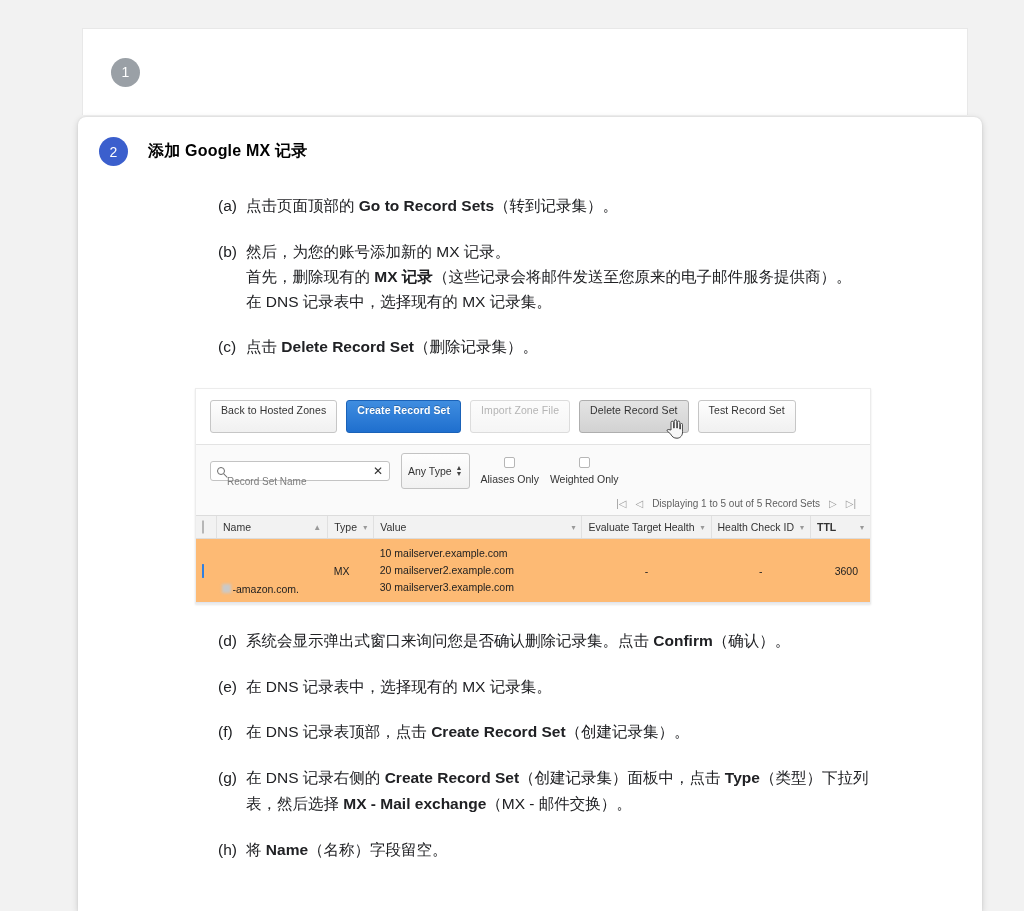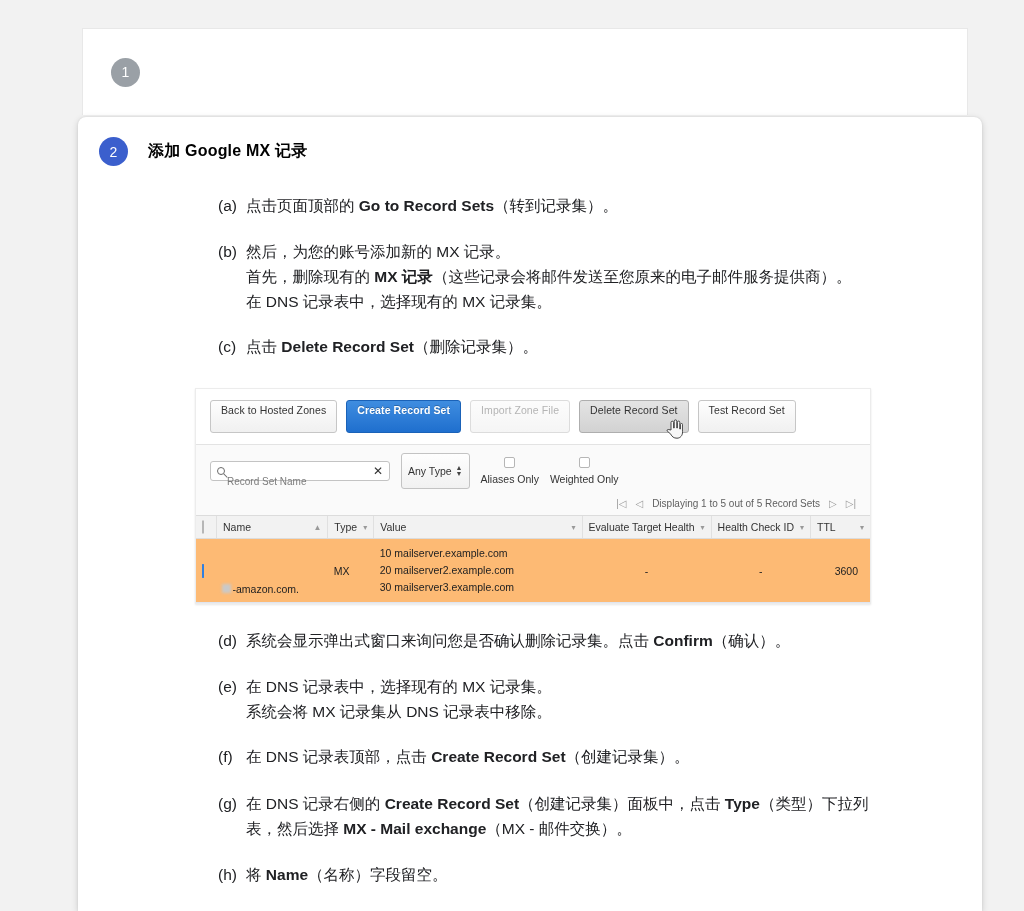--- a/index.html
+++ b/index.html
@@ -336,21 +336,21 @@
                   <span>Evaluate Target Health</span>
                   <span class="caret">▾</span>
                 </div>
               </th>
               <th>
                 <div class="th-inner">
                   <span>Health Check ID</span>
                   <span class="caret">▾</span>
                 </div>
               </th>
-              <th style="width: 64px;">
+              <th style="width: 64px; font-weight: bold;">
                 <div class="th-inner">
                   <span>TTL</span>
                   <span class="caret">▾</span>
                 </div>
               </th>
             </tr>
           </thead>
         <tbody id="shot-tbody">
             <tr>
               <td><span class="row-chk"></span></td>
@@ -376,21 +376,20 @@
         <div class="step-item gap-a">
           <div class="step-marker">(d)</div>
           <div class="step-body">
             <span class="step-line"><span>系统会显示弹出式窗口来询问您是否确认删除记录集。点击 </span><b>Confirm</b><span>（确认）。</span></span>
           </div>
         </div>
         <div class="step-item gap-b">
           <div class="step-marker">(e)</div>
           <div class="step-body">
             <span class="step-line"><span>在 DNS 记录表中，选择现有的 MX 记录集。</span></span>
-            <span class="step-line"><span>系统会将 MX 记录集从 DNS 记录表中移除。</span></span>
           </div>
         </div>
         <div class="step-item gap-a">
           <div class="step-marker">(f)</div>
           <div class="step-body">
             <span class="step-line"><span>在 DNS 记录表顶部，点击 </span><b>Create Record Set</b><span>（创建记录集）。</span></span>
           </div>
         </div>
         <div class="step-item gap-a">
           <div class="step-marker">(g)</div>

